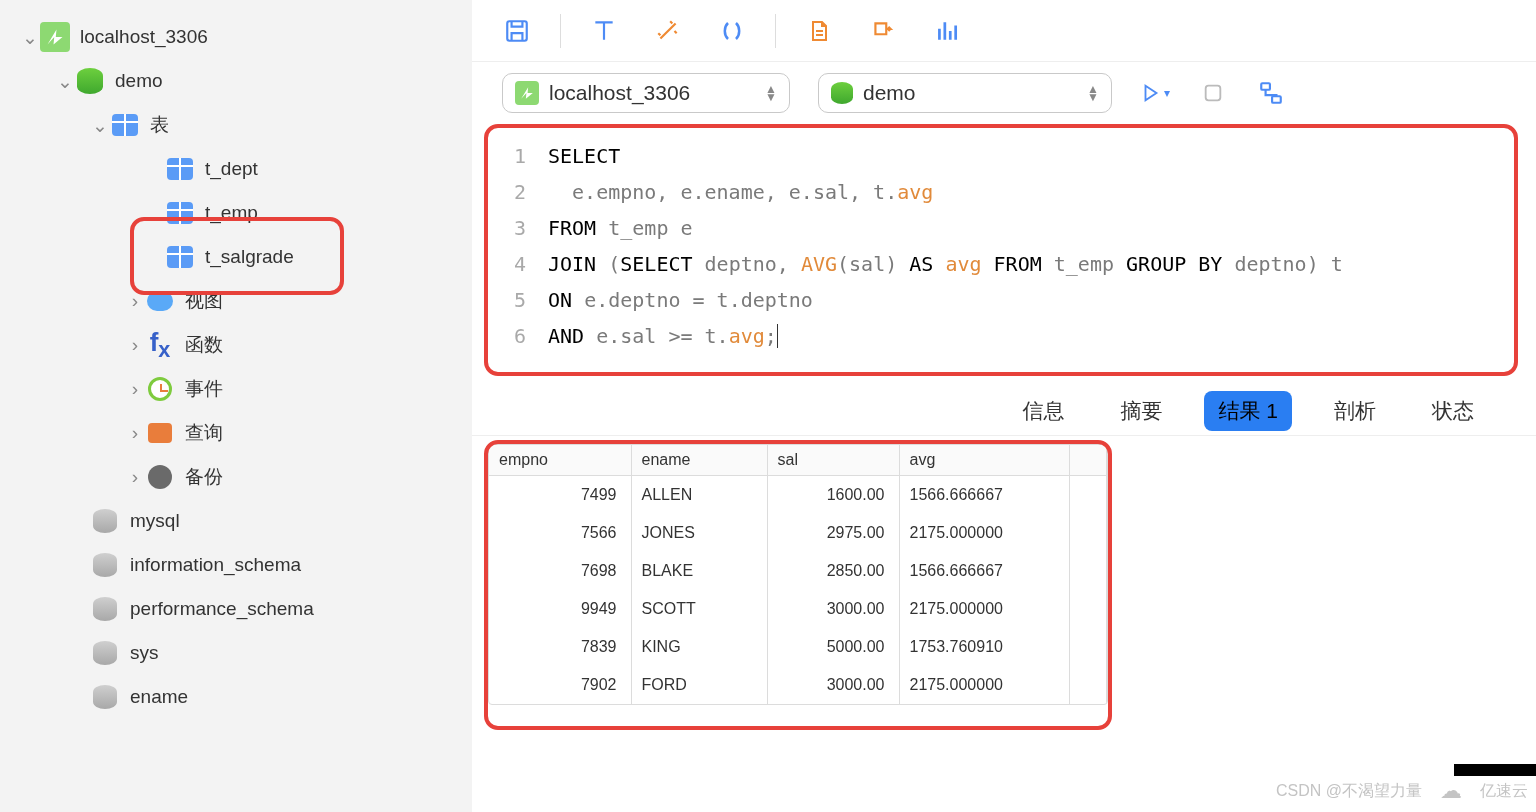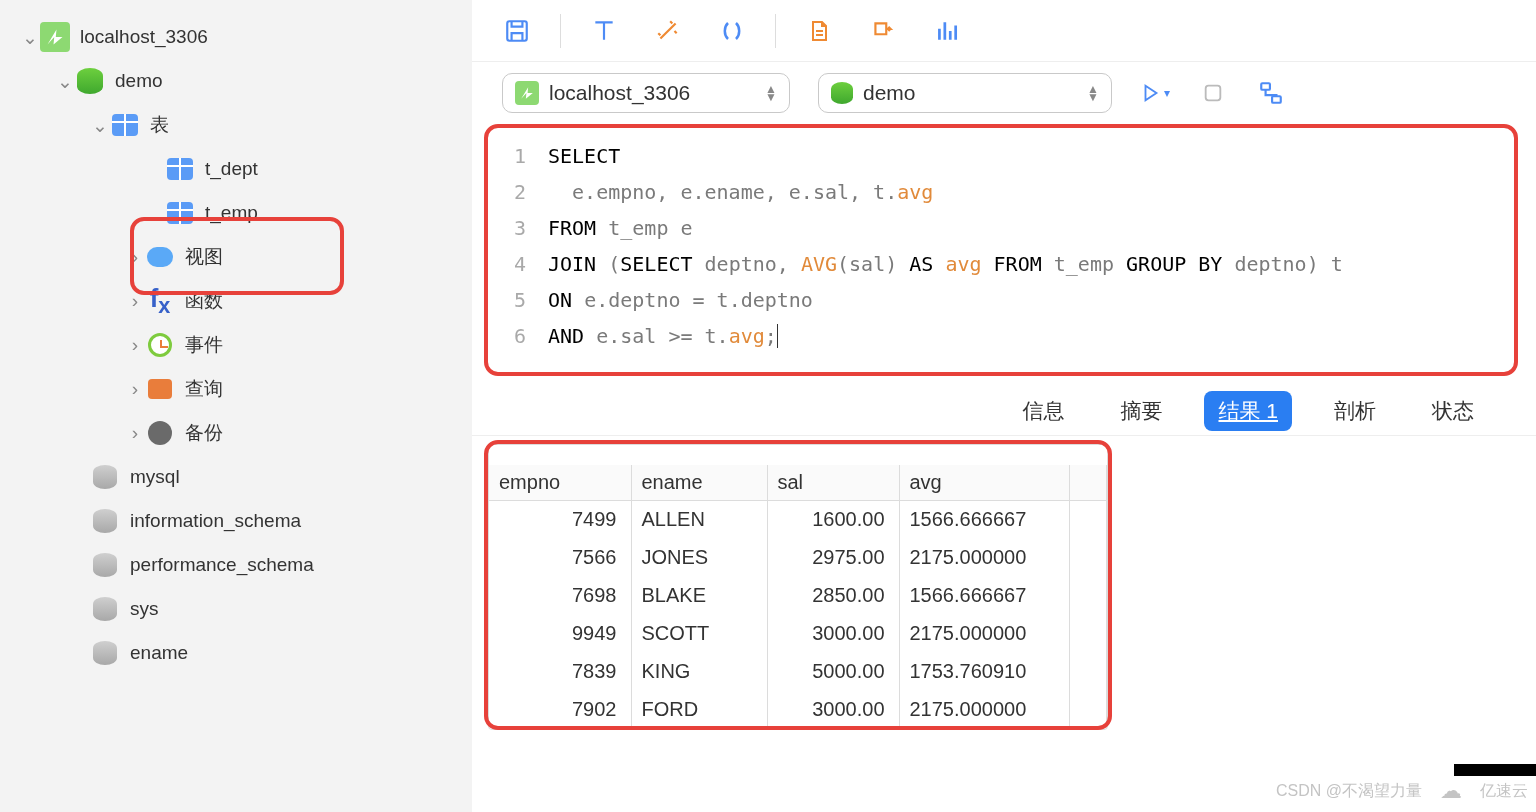--- a/index.html
+++ b/index.html
@@ -49,25 +49,25 @@
 .gutter { width: 60px; text-align: right; color: #a9a9a9; padding-right: 22px; }
 .gutter div { height: 36px; }
 .code { flex: 1; white-space: pre; color: #7a7a7a; overflow: hidden; }
 .kw { color: #000000; font-weight: 400; }
 .fn { color: #e18a3a; }
 .prop { color: #e18a3a; }
 .cursor { border-left: 1px solid #333; }
 
 .tabs { height: 50px; display: flex; align-items: center; justify-content: flex-end; gap: 28px; padding-right: 48px; font-size: 21px; margin-top: 14px; border-bottom: 1px solid #eee; }
 .tab { color: #333; cursor: pointer; padding: 6px 14px; }
-.tab.active { background: #2a7ef2; color: #ffffff; border-radius: 8px; text-decoration: underline; }
+.tab.active { background: #2a7ef2; color: #000000; border-radius: 8px; }
 
 .results-wrap { position: relative; margin: 8px 22px 0 16px; }
 .results { border: 1px solid #dcdcdc; border-radius: 4px; overflow: hidden; }
-.results table { border-collapse: collapse; width: 100%; font-size: 20px; margin-top: 20px; }
+.results table { border-collapse: collapse; width: 100%; font-size: 16px; }
 .results th { text-align: left; font-weight: 400; padding: 6px 10px; border-right: 1px solid #dcdcdc; border-bottom: 1px solid #dcdcdc; background: #fafafa; }
 .results td { padding: 4px 10px; border-right: 1px solid #dcdcdc; height: 38px; }
 .col-empno { width: 142px; text-align: right; padding-right: 14px !important; }
 .col-ename { width: 136px; }
 .col-sal { width: 132px; text-align: right; padding-right: 14px !important; }
 .col-avg { width: 170px; }
 th.col-empno, th.col-sal { text-align: left; }
 
 .watermark { position: absolute; right: 8px; bottom: 8px; font-size: 16px; color: #c4c4c4; display: flex; align-items: center; gap: 18px; }
 .watermark .cloud { font-size: 22px; }
@@ -106,20 +106,26 @@
           <span class="icon-box">
             <span class="icon-table"></span>
           </span>
           <span class="tree-label">t_dept</span>
         </div>
         <div class="tree-item indent-4">
           <span class="icon-box">
             <span class="icon-table"></span>
           </span>
           <span class="tree-label">t_emp</span>
+        </div>
+        <div class="tree-item indent-4">
+          <span class="icon-box">
+            <span class="icon-table"></span>
+          </span>
+          <span class="tree-label">t_salgrade</span>
         </div>
       </div>
     <div class="tree-item indent-3">
       <span class="tree-arrow">›</span>
       <span class="icon-box">
           <span class="icon-view"></span>
         </span>
       <span class="tree-label">视图</span>
     </div>
     <div class="tree-item indent-3">

